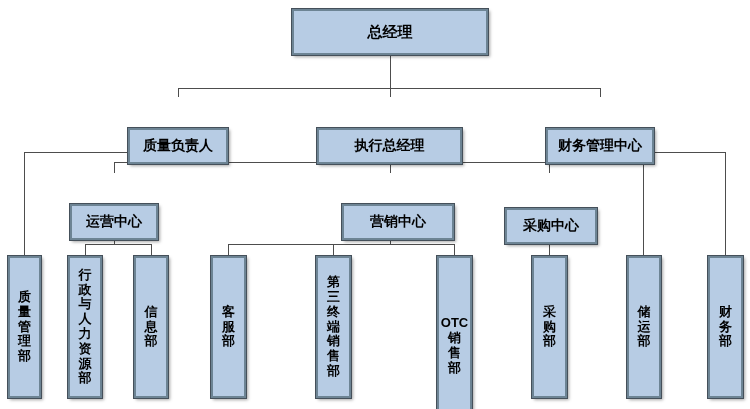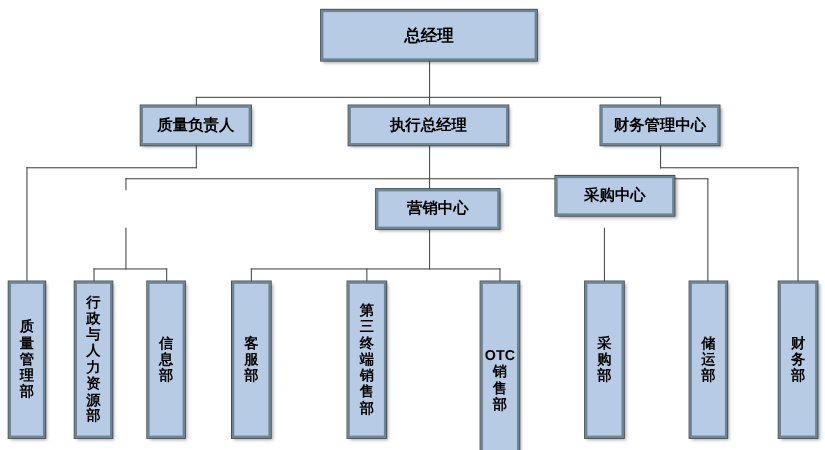--- a/index.html
+++ b/index.html
@@ -18,21 +18,21 @@
     outline:1px solid var(--box-border-dark,#45505a);
     box-shadow:2px 2px 3px rgba(0,0,0,0.35);
     display:flex;
     align-items:center;
     justify-content:center;
     font-weight:bold;
     color:var(--text,#000);
     text-align:left;
   }
   .lvl1{font-size:15px;}
-  .lvl2,.lvl3{font-size:14px;}
+  .lvl2,.lvl3{font-size:14px;margin-top:32px;}
   .dept{
     font-size:13px;
     flex-direction:column;
     line-height:1.14;
     padding:2px 0;
   }
   .dept div{display:block;}
   .ln{position:absolute;background:var(--connector,#4d4d4d);}
   .ln.v{width:1px;}
   .ln.h{height:1px;}
@@ -83,24 +83,27 @@
   <div class="node lvl2" style="left:128px;top:96px;width:100px;height:36px">
     <span>质量负责人</span>
   </div>
   <div class="node lvl2" style="left:317px;top:96px;width:145px;height:36px">
     <span>执行总经理</span>
   </div>
   <div class="node lvl2" style="left:546px;top:96px;width:108px;height:36px">
     <span>财务管理中心</span>
   </div>
 
+  <div class="node lvl3" style="left:70px;top:172px;width:88px;height:36px">
+    <span>运营中心</span>
+  </div>
   <div class="node lvl3" style="left:342px;top:172px;width:112px;height:36px">
     <span>营销中心</span>
   </div>
-  <div class="node lvl3" style="left:505px;top:160px;width:108px;height:36px">
+  <div class="node lvl3" style="left:505px;top:176px;width:92px;height:36px">
     <span>采购中心</span>
   </div>
 
   <div class="node dept" style="left:8px;top:256px;width:33px;height:142px">
       <div>质</div>
       <div>量</div>
       <div>管</div>
       <div>理</div>
       <div>部</div>
     </div>

